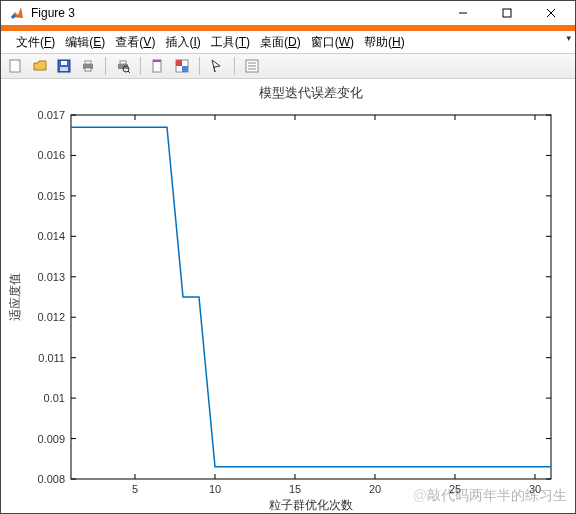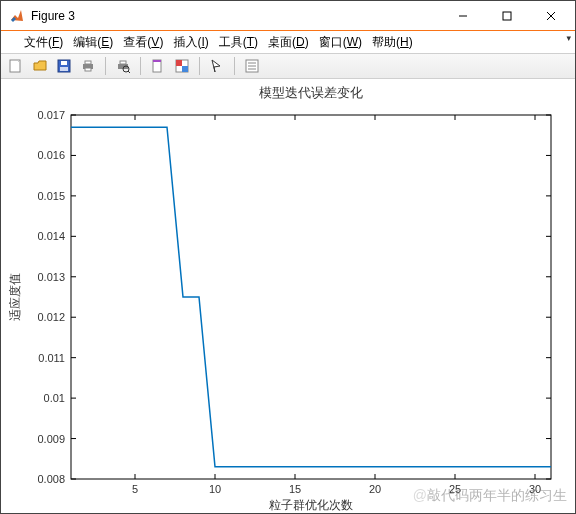--- a/index.html
+++ b/index.html
@@ -12,39 +12,39 @@
     height: 514px;
     overflow: hidden;
     border: 1px solid #444;
   }
   .titlebar {
     height: 30px;
     background: #fff;
     display: flex;
     align-items: center;
     padding: 0 2px 0 8px;
-    border-bottom: 1px solid #f97316;
+    border-bottom: 6px solid #f97316;
   }
   .titlebar .app-icon {
     width: 16px; height: 16px;
     margin-right: 6px;
     display: inline-block;
   }
   .titlebar .title { flex: 0 0 auto; color: #000; }
   .titlebar .spacer { flex: 1; }
   .win-btn {
     width: 44px; height: 28px;
     display: flex; align-items: center; justify-content: center;
     color: #000;
   }
   .menubar {
     height: 22px;
     display: flex;
     align-items: center;
-    padding: 0 23px;
+    padding: 0 15px;
     gap: 10px;
     position: relative;
   }
   .menubar .menu-item { white-space: nowrap; }
   .menubar .menu-item u { text-decoration: underline; }
   .menubar .overflow {
     position: absolute; right: 4px; top: 2px;
     font-size: 9px; color: #333;
   }
   .toolbar {

